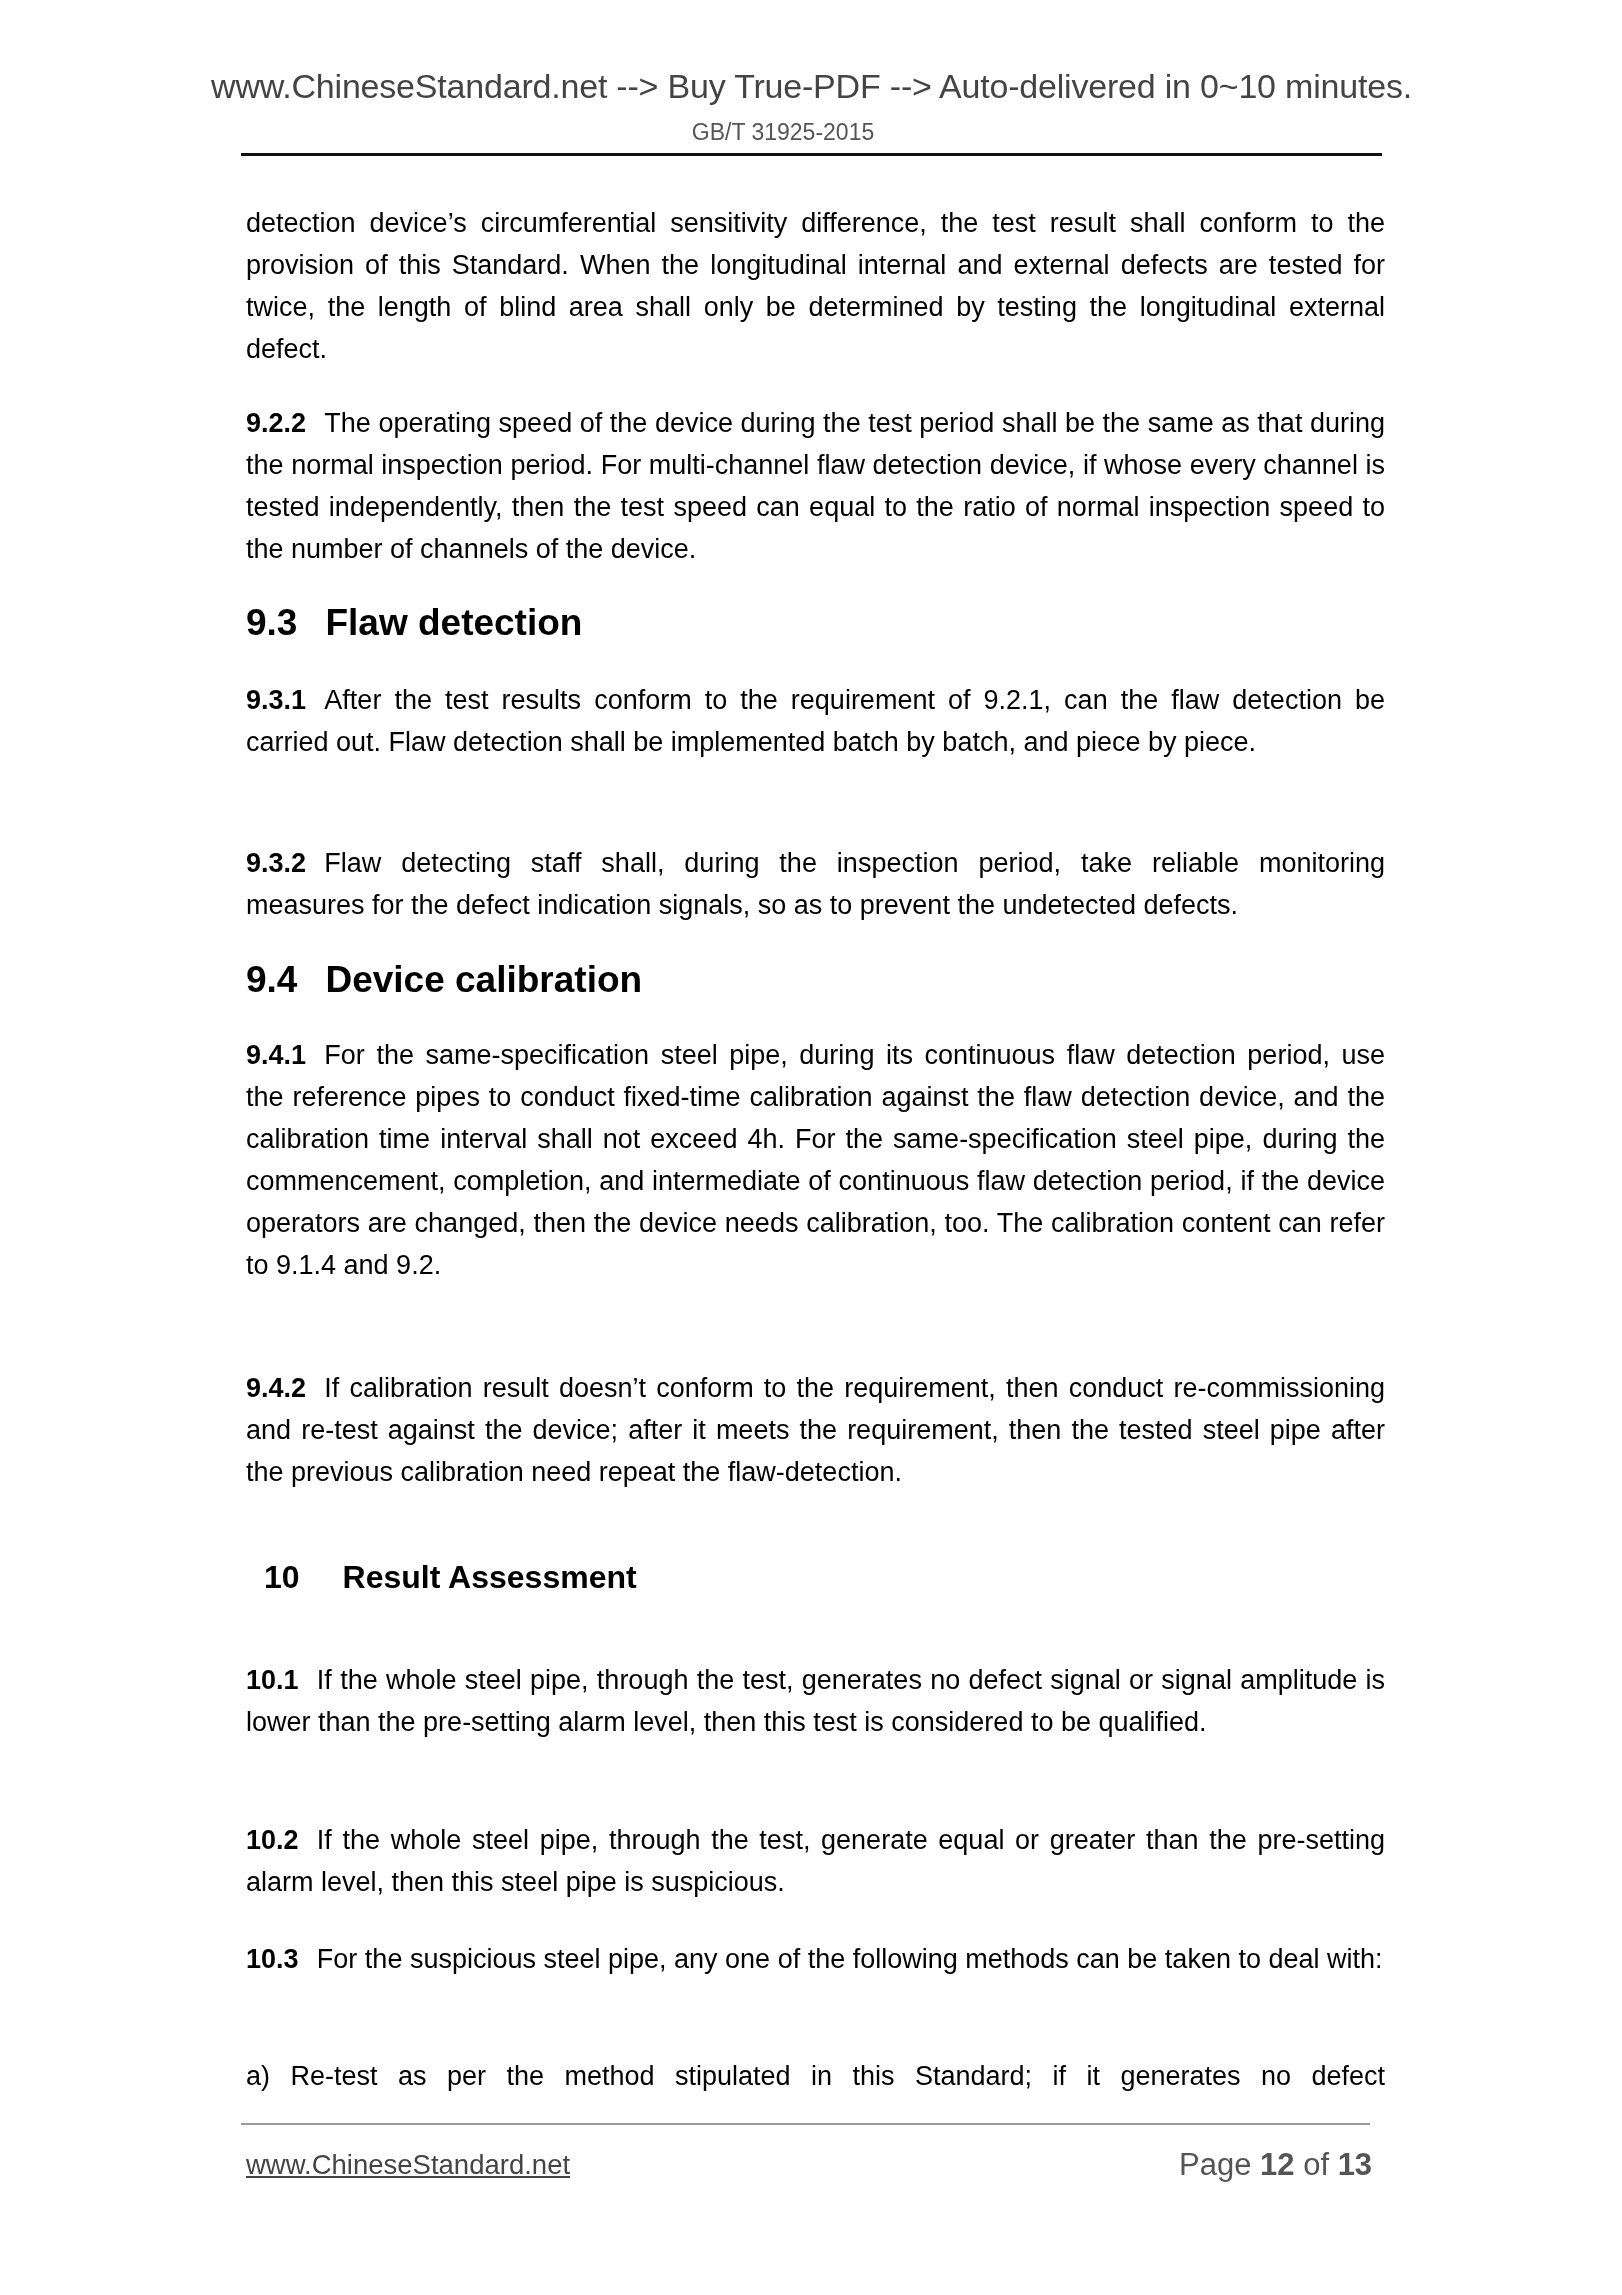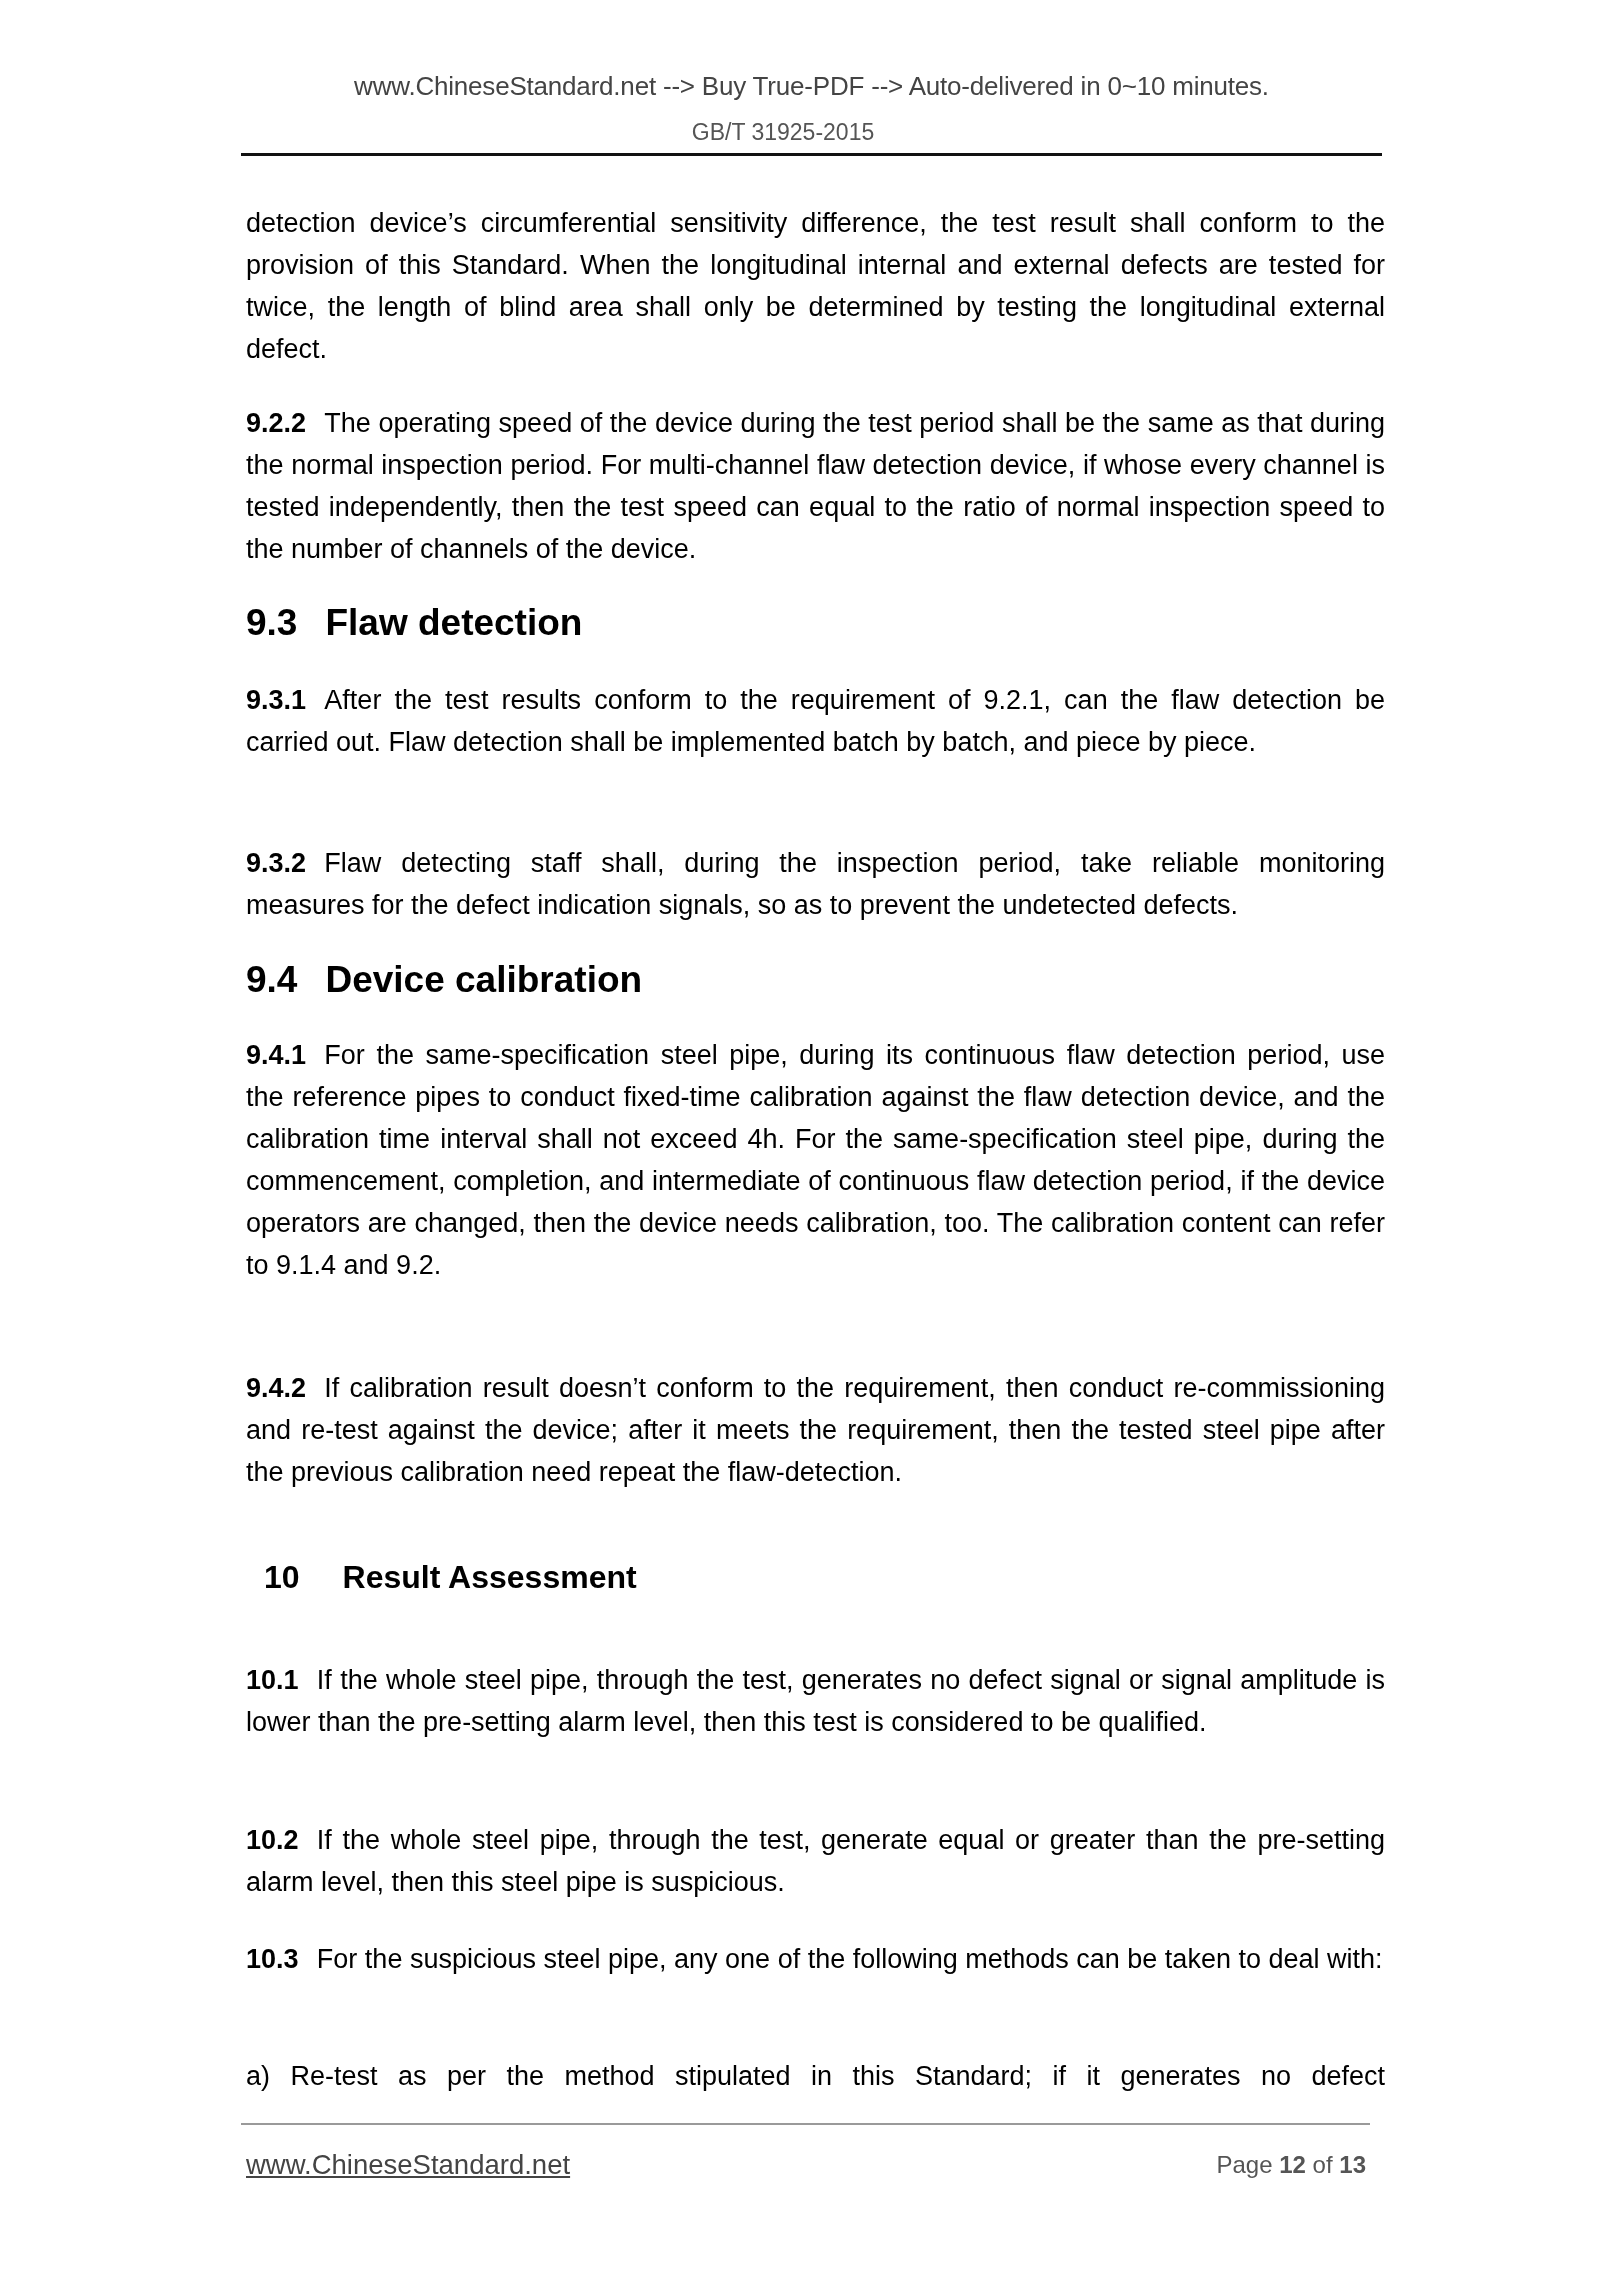--- a/index.html
+++ b/index.html
@@ -1,36 +1,36 @@
 <!DOCTYPE html>
 <html style="font-size:13.3px"><head>
 <meta charset="utf-8">
 <style>
   html, body { margin: 0; padding: 0; background: #ffffff; }
   body { width: 1623px; height: 2295px; position: relative; overflow: hidden;
          font-family: "Liberation Sans", sans-serif; color: #000; }
   .abs { position: absolute; }
-  .hdr-top { left: 0; width: 1623px; top: 63px; text-align: center; font-size: 26px;
+  .hdr-top { left: 0; width: 1623px; top: 63px; text-align: center; font-size: 34px;
              line-height: 47px; color: #444444; white-space: nowrap; letter-spacing: -0.2px; }
   .hdr-std { left: 0; width: 1566px; top: 117px; text-align: center; font-size: 23px;
              line-height: 30px; color: #555555; }
   .hdr-rule { left: 241px; width: 1141px; top: 153px; height: 2.5px; background: #111111; }
   .para { left: 246px; width: 1139px; font-size: 27px; line-height: 42px;
           text-align: justify; margin: 0; }
   .para .num { font-weight: bold; }
   .para .gap { display: inline-block; width: 18.3px; }
   .h2 { left: 246px; font-size: 37px; line-height: 42px; font-weight: bold; margin: 0; }
   .h2 .gap { display: inline-block; width: 28px; }
   .h1 { left: 264px; font-size: 32px; line-height: 50px; font-weight: bold; margin: 0; }
   .h1 .gap { display: inline-block; width: 43px; }
   .ftr-rule { left: 241px; width: 1129px; top: 2123px; height: 1.7px; background: #9a9a9a; }
   .ftr-link { left: 246px; top: 2146px; font-size: 27.5px; line-height: 37px; color: #444444;
               text-decoration: underline; }
-  .ftr-page { left: 1179px; width: 187px; top: 2146px; font-size: 24px; line-height: 37px;
-              color: #555555; text-align: right; white-space: nowrap; }
+  .ftr-page { left: 1179px; width: 187px; top: 2146px; font-size: 31px; line-height: 37px;
+              color: #555555; white-space: nowrap; }
   .ftr-page b { font-weight: bold; }
 </style>
 </head>
 <body>
 
 <div class="abs hdr-top">www.ChineseStandard.net --&gt; Buy True-PDF --&gt; Auto-delivered in 0~10 minutes.</div>
 <div class="abs hdr-std">GB/T 31925-2015</div>
 <div class="abs hdr-rule"></div>
 
 <p class="abs para" style="top:202px">detection device’s circumferential sensitivity difference, the test result shall conform to the provision of this Standard. When the longitudinal internal and external defects are tested for twice, the length of blind area shall only be determined by testing the longitudinal external defect.</p>

